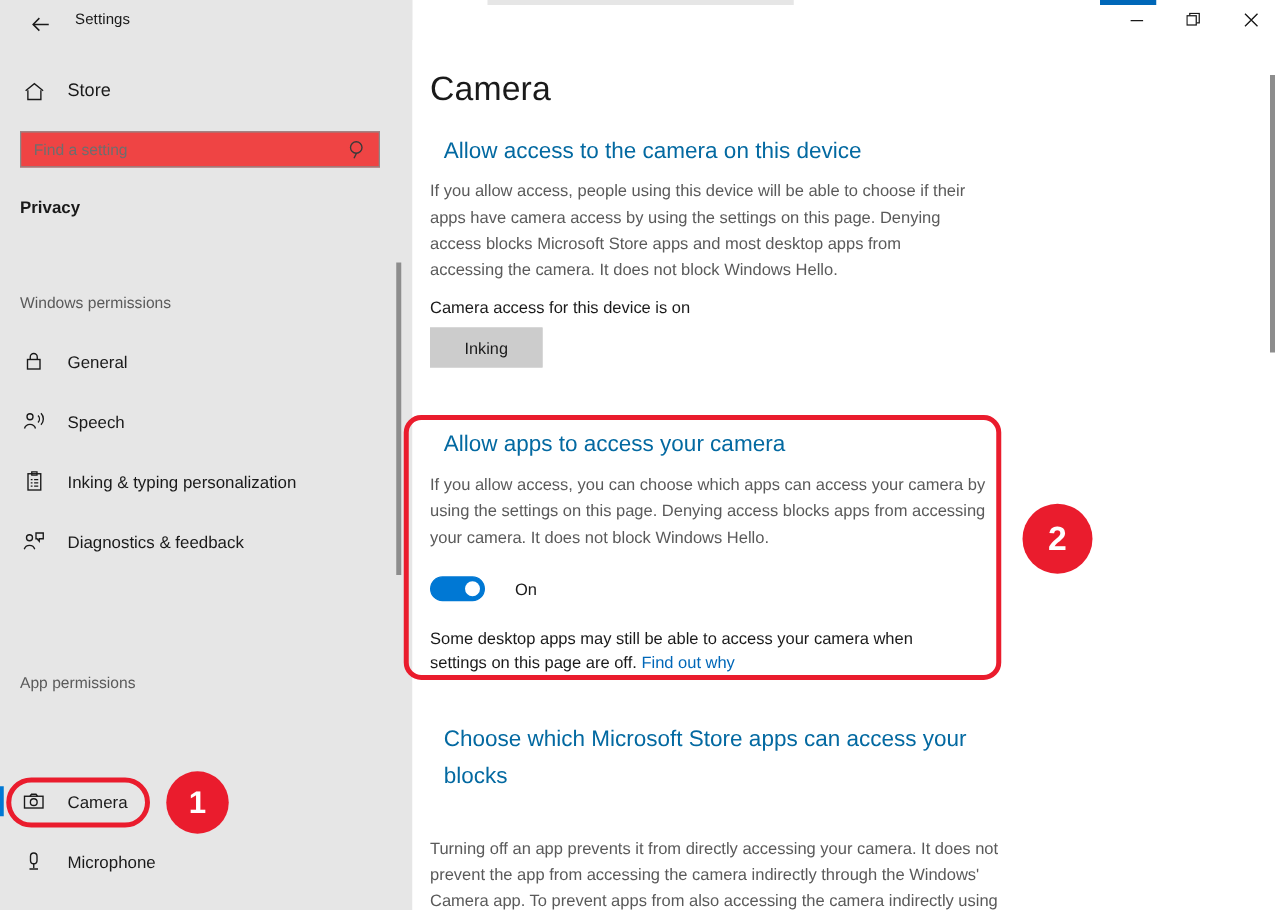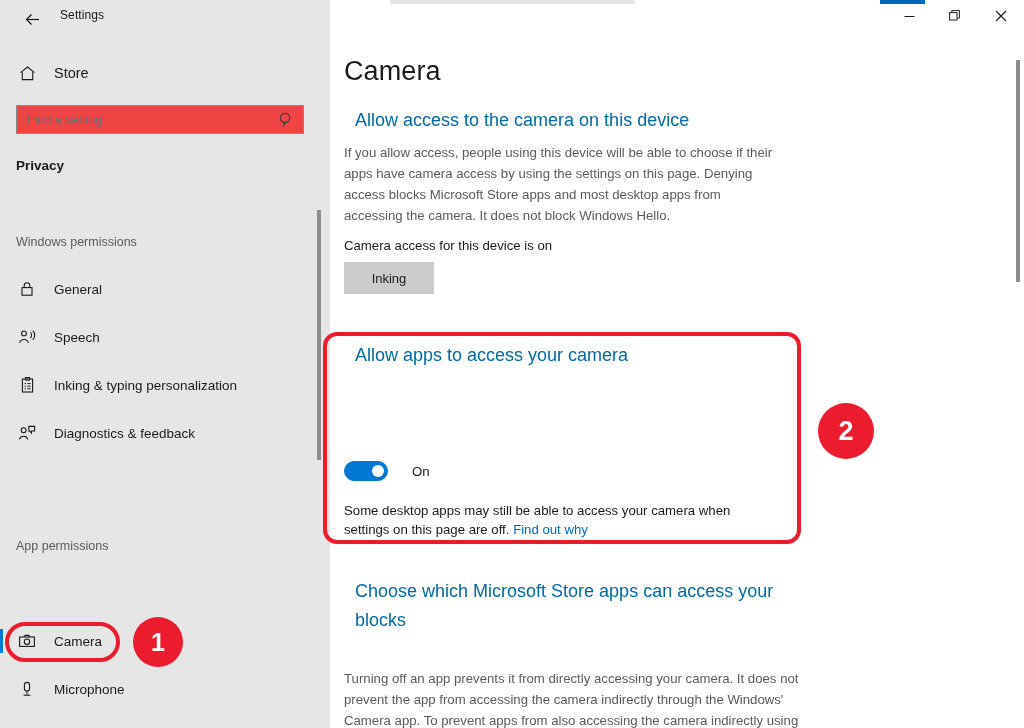--- a/index.html
+++ b/index.html
@@ -290,20 +290,21 @@
   <div class="content">
 
     <div class="page-title">Camera</div>
 
     <div class="sec-hdr" style="top:78px">Allow access to the camera on this device</div>
     <div class="body-txt" style="top:110px; width:430px;">If you allow access, people using this device will be able to choose if their apps have camera access by using the settings on this page. Denying access blocks Microsoft Store apps and most desktop apps from accessing the camera. It does not block Windows Hello.</div>
     <div class="status-txt" style="top:206px">Camera access for this device is on</div>
     <button class="change-btn">Inking</button>
 
     <div class="sec-hdr" style="top:313px">Allow apps to access your camera</div>
+    <div class="body-txt" style="top:345px; width:445px;">If you allow access, you can choose which apps can access your camera by using the settings on this page. Denying access blocks apps from accessing your camera. It does not block Windows Hello.</div>
 
     <div class="toggle-row">
       <div class="toggle">
         <span class="knob"></span>
       </div>
       <span class="toggle-lbl">On</span>
     </div>
 
     <div class="body-txt" style="top:469px; width:420px; color:#1a1a1a; line-height:19px;">
       <span>Some desktop apps may still be able to access your camera when settings on this page are off.</span>

